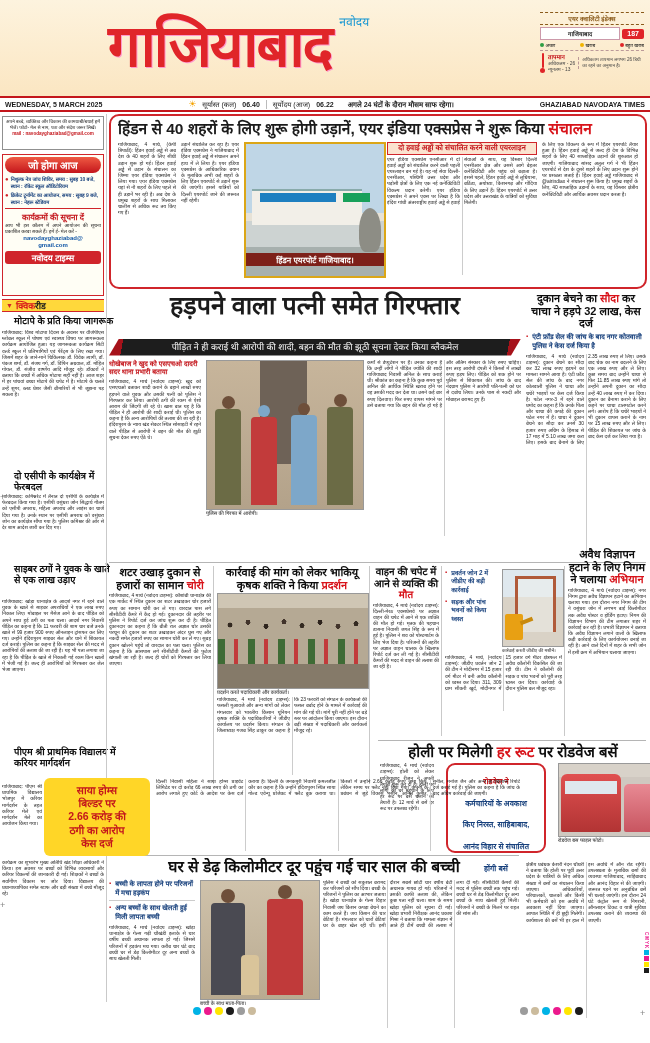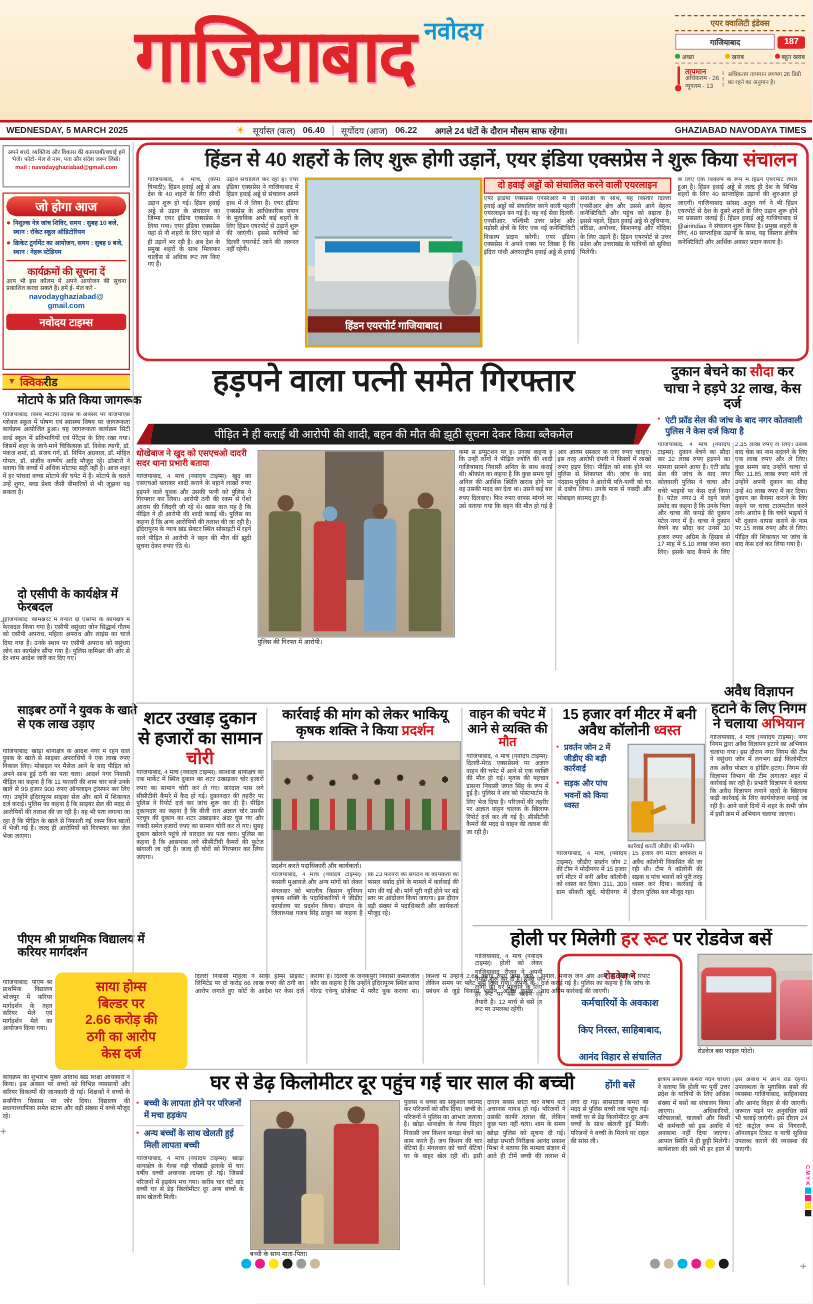--- a/index.html
+++ b/index.html
@@ -11,21 +11,21 @@
   .contact{left:28px;top:15px;width:79px;height:74px;border:1.5px solid #d0252b;background:#fffdf6;padding:1px 2px;text-align:center}
   .contact .rib{background:linear-gradient(#e8453c,#b3121a);color:#fff;font-weight:900;font-size:8px;border-radius:6px 6px 8px 8px;padding:1px 0;margin:1px 2px}
   .contact .t{font-size:4.6px;line-height:1.25;margin-top:1px}
   .contact .nm{color:#c4161c;font-weight:800}
   .contact .mob{font-size:5.4px;font-weight:800;margin-top:1px}
   .contact .eml{font-size:7px;font-weight:800;color:#c4161c;font-family:"Liberation Serif",serif;margin-top:1px}
   .contact .ead{font-size:4.4px;color:#333}
   .mast{left:108px;top:16px;display:flex;align-items:flex-start}
   .mast .red{font-size:58px;font-weight:900;color:#e02529;line-height:1.05;letter-spacing:-2px;text-shadow:1px 1px 0 #f9c;}
   .mast .blue{margin-left:8px;color:#1596d2;text-align:center}
-  .mast .blue .s{display:block;font-size:19px;font-weight:700;line-height:1}
+  .mast .blue .s{display:block;font-size:12px;font-weight:400;line-height:1}
   .mast .blue .l{display:block;font-size:43px;font-weight:900;line-height:1;letter-spacing:-1px}
   .aqi{left:540px;top:12px;width:104px;height:82px;font-size:5px}
   .aqi .tt{font-size:6.4px;font-weight:800;color:#8a5a1a;text-align:center;border-top:1px dashed #8a5a1a;border-bottom:1px dashed #8a5a1a;padding:1px 0}
   .aqi .row1{display:flex;margin-top:2px;gap:2px;align-items:center}
   .aqi .city{flex:1;background:#fff;border:1px solid #c9a;font-size:6px;font-weight:800;text-align:center;padding:1.5px 0}
   .aqi .val{background:#e02529;color:#fff;font-weight:900;font-size:7px;padding:1.5px 5px;border-radius:2px}
   .aqi .leg{display:flex;justify-content:space-between;margin-top:2px;border-bottom:1px dashed #b99;padding-bottom:2px}
   .aqi .leg span{display:flex;align-items:center;gap:1.5px;font-size:4.7px}
   .dot{display:inline-block;width:4px;height:4px;border-radius:50%}
   .aqi .trow{display:flex;gap:3px;margin-top:2px;align-items:center}
@@ -90,21 +90,21 @@
   .ph-gda .gate{position:absolute;left:20%;top:8%;width:58%;height:70%;border:3px solid #b05a3a;border-bottom:none;background:rgba(240,240,235,.5)}
   .ph-gda .jcb{position:absolute;left:4%;bottom:8%;width:30%;height:34%;background:#e8a013;border-radius:2px}
   .ph-gda .arm{position:absolute;left:28%;bottom:30%;width:22%;height:5%;background:#c8890e;transform:rotate(-22deg)}
   .ph-fam{background:linear-gradient(#cfc2ab,#b9aa90)}
   .ph-bus{background:linear-gradient(#d8d2c9 0 18%,#cfc8c0 18%)}
   .ph-bus .b1{position:absolute;left:2%;bottom:6%;width:55%;height:80%;background:linear-gradient(#e05050,#b23434);border-radius:6px 6px 2px 2px}
   .ph-bus .b1 .win{position:absolute;left:6%;top:12%;width:88%;height:22%;background:#dfe8ee}
   .ph-bus .b2{position:absolute;right:2%;bottom:6%;width:38%;height:66%;background:linear-gradient(#e88a94,#c85560);border-radius:5px 5px 2px 2px}
   
   .topbox{left:109px;top:114px;width:538px;height:175px;border:2px solid #d0252b;border-radius:10px;padding:3px 7px;background:#fff}
-  .tophl{font-size:15.5px;font-weight:900;white-space:nowrap;overflow:hidden;text-align:right;line-height:1.3}
+  .tophl{font-size:15.5px;font-weight:900;white-space:nowrap;overflow:hidden;text-align:left;line-height:1.3}
   .toprow{display:flex;gap:5px;margin-top:3px;height:138px}
   .subboxtt{background:#fbe3cf;border:1px solid #d0252b;color:#c4161c;font-weight:900;font-size:7.4px;text-align:center;padding:1px 2px;line-height:1.15}
   
   .f-l1,.f-l2{text-align:center;font-size:25px;font-weight:900;line-height:1.1}
   .banner{margin-top:19px;height:17px;line-height:17px;color:#fff;font-size:9px;font-weight:400;text-align:center;
           background:linear-gradient(100deg,#a6121a 0 14px,#1d1d1d 14px calc(100% - 14px),#a6121a calc(100% - 14px));
           clip-path:polygon(10px 0,100% 0,calc(100% - 10px) 100%,0 100%)}
   .subhead{color:#c4161c;font-weight:900;font-size:6.8px;line-height:1.3;margin-bottom:2px;text-align:left}
   
   .midhd{font-weight:900;text-align:center;line-height:1.15;color:#0e0e0e}
@@ -281,21 +281,21 @@
     <div class="bull" style="margin:3px 0">
       <span class="sq">▪</span>
       <span>एंटी फ्रॉड सेल की जांच के बाद नगर कोतवाली पुलिस ने केस दर्ज किया है</span>
     </div>
     <div class="b c2" style="height:198px">गाजियाबाद, 4 मार्च (नवोदय टाइम्स): दुकान बेचने का सौदा कर 32 लाख रुपए हड़पने का मामला सामने आया है। एंटी फ्रॉड सेल की जांच के बाद नगर कोतवाली पुलिस ने चाचा और चचेरे भाइयों पर केस दर्ज किया है। पटेल नगर-3 में रहने वाले प्रमोद का कहना है कि उनके पिता और चाचा की कपड़े की दुकान पटेल नगर में है। चाचा ने दुकान बेचने का सौदा कर उनसे 30 हजार रुपए अग्रिम के हिसाब से 17 माह में 5.10 लाख जमा करा लिए। इसके बाद बैनामे के लिए 2.35 लाख रुपए ले लिए। उसके बाद चेक का नाम बदलने के लिए एक लाख रुपए और ले लिए। कुछ समय बाद उन्होंने चाचा से फिर 11.85 लाख रुपए मांगे तो उन्होंने अपनी दुकान का सौदा उन्हें 40 लाख रुपए में कर दिया। दुकान का बैनामा कराने के लिए कहने पर चाचा टालमटोल करने लगे। आरोप है कि चचेरे भाइयों ने भी दुकान वापस कराने के नाम पर 15 लाख रुपए और ले लिए। पीड़ित की शिकायत पर जांच के बाद केस दर्ज कर लिया गया है।</div>
   </div>
 
   <div class="hr" style="left:109px;top:562px;width:537px"></div>
 
   <div class="abs" style="left:109px;top:566px;width:102px">
-    <div class="midhd" style="font-size:14px">
+    <div class="midhd" style="font-size:11px">
       <span>शटर उखाड़ दुकान से हजारों का सामान </span><span class="hot">चोरी</span>
     </div>
     <div class="b" style="height:190px;margin-top:2px">गाजियाबाद, 4 मार्च (नवोदय टाइम्स): कौशांबी थानाक्षेत्र की एक मार्केट में स्थित दुकान का शटर उखाड़कर चोर हजारों रुपए का सामान चोरी कर ले गए। वारदात पास लगे सीसीटीवी कैमरे में कैद हो गई। दुकानदार की तहरीर पर पुलिस ने रिपोर्ट दर्ज कर जांच शुरू कर दी है। पीड़ित दुकानदार का कहना है कि बीती रात अज्ञात चोर उसकी परचून की दुकान का शटर उखाड़कर अंदर घुस गए और नकदी समेत हजारों रुपए का सामान चोरी कर ले गए। सुबह दुकान खोलने पहुंचे तो वारदात का पता चला। पुलिस का कहना है कि आसपास लगे सीसीटीवी कैमरों की फुटेज खंगाली जा रही है। जल्द ही चोरों को गिरफ्तार कर लिया जाएगा।</div>
   </div>
   <div class="vr" style="left:213px;top:566px;height:218px"></div>
 
   <div class="abs" style="left:217px;top:566px;width:150px">
     <div class="midhd" style="font-size:11px">
       <span>कार्रवाई की मांग को लेकर भाकियू कृषक शक्ति ने किया </span><span class="hot">प्रदर्शन</span>
     </div>
@@ -310,23 +310,20 @@
 
   <div class="abs" style="left:373px;top:566px;width:66px">
     <div class="midhd" style="font-size:10px">
       <span>वाहन की चपेट में आने से व्यक्ति की </span><span class="hot">मौत</span>
     </div>
     <div class="b" style="height:128px;margin-top:2px">गाजियाबाद, 4 मार्च (नवोदय टाइम्स): दिल्ली-मेरठ एक्सप्रेसवे पर अज्ञात वाहन की चपेट में आने से एक व्यक्ति की मौत हो गई। मृतक की पहचान डासना निवासी जगत सिंह के रूप में हुई है। पुलिस ने शव को पोस्टमार्टम के लिए भेज दिया है। परिजनों की तहरीर पर अज्ञात वाहन चालक के खिलाफ रिपोर्ट दर्ज कर ली गई है। सीसीटीवी कैमरों की मदद से वाहन की तलाश की जा रही है।</div>
   </div>
   <div class="vr" style="left:441px;top:566px;height:170px"></div>
 
   <div class="abs" style="left:445px;top:566px;width:117px">
-    <div class="midhd" style="font-size:11.5px">
-      <span>15 हजार वर्ग मीटर में बनी अवैध कॉलोनी </span><span class="hot">ध्वस्त</span>
-    </div>
     <div style="display:flex;gap:3px;margin-top:3px">
       <div style="width:54px;flex:none">
         <div class="bull" style="font-size:6.4px">
             <span class="sq">▪</span>
             <span>प्रवर्तन जोन 2 में जीडीए की बड़ी कार्रवाई</span>
           </div>
         <div class="bull" style="font-size:6.4px;margin-top:4px">
             <span class="sq">▪</span>
             <span>सड़क और पांच भवनों को किया ध्वस्त</span>
           </div>

